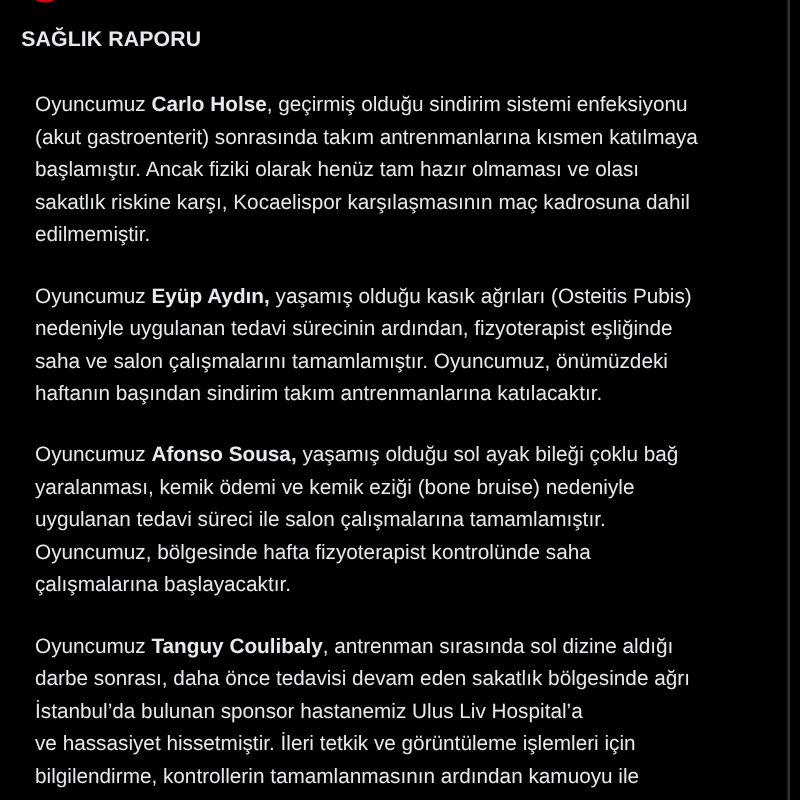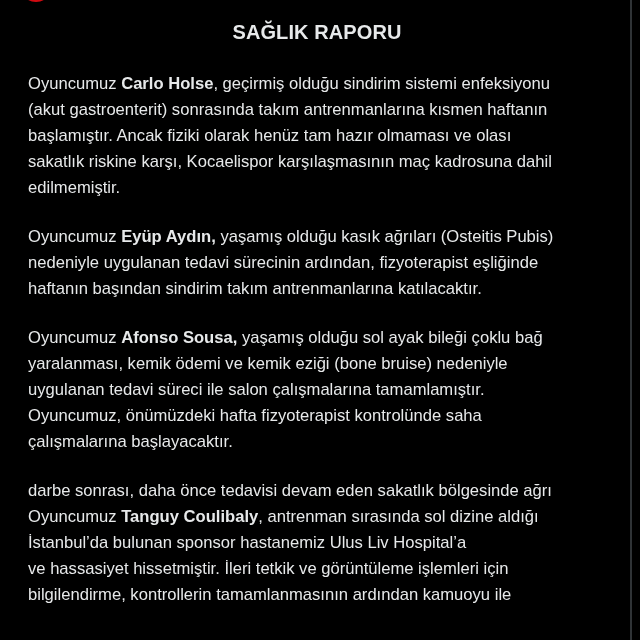--- a/index.html
+++ b/index.html
@@ -4,60 +4,61 @@
 <style>
   html, body { margin:0; padding:0; background:#000; }
   body { width:640px; height:640px; overflow:hidden; position:relative;
          font-family:"Liberation Sans", "DejaVu Sans", sans-serif; color:#e7e9ea; }
   .divider { position:absolute; left:630px; top:0; width:2px; height:640px; background:#2f3336; }
   .header { position:absolute; left:0; top:-18px; height:24px; width:600px; }
   .avatar { position:absolute; left:20px; top:0; width:32px; height:20px; border-radius:0 0 16px 16px;
             background:#d10a11; }
   .avatar::after { content:""; position:absolute; left:14px; top:8px; width:4px; height:6px; background:#fff; border-radius:1px; }
   .content { position:absolute; left:17px; top:19px; width:600px; }
-  .title { font-weight:bold; font-size:20px; line-height:26px; margin:0 0 26px 0; letter-spacing:0.1px;text-align:center; }
+  .title { font-weight:bold; font-size:17px; line-height:26px; margin:0 0 26px 0; letter-spacing:0.1px; }
   .para { font-size:16.6px; line-height:26px; margin:0 0 23px 0; }
   .para b { font-weight:bold; }
   .line { display:block; white-space:nowrap;margin-left:11px; }
 </style>
 </head>
 <body>
 
 <div class="header">
   <div class="avatar"></div>
 
 </div>
 
 <div class="divider"></div>
 
 <div class="content">
   <div class="title">SAĞLIK RAPORU</div>
 
   <div class="para">
     <span class="line"><span>Oyuncumuz </span><b>Carlo Holse</b><span>, geçirmiş olduğu sindirim sistemi enfeksiyonu</span></span>
-    <span class="line">(akut gastroenterit) sonrasında takım antrenmanlarına kısmen haftanın</span>
+    <span class="line">(akut gastroenterit) sonrasında takım antrenmanlarına kısmen katılmaya</span>
     <span class="line">başlamıştır. Ancak fiziki olarak henüz tam hazır olmaması ve olası</span>
     <span class="line">sakatlık riskine karşı, Kocaelispor karşılaşmasının maç kadrosuna dahil</span>
     <span class="line">edilmemiştir.</span>
   </div>
 
   <div class="para">
     <span class="line"><span>Oyuncumuz </span><b>Eyüp Aydın,</b><span> yaşamış olduğu kasık ağrıları (Osteitis Pubis)</span></span>
     <span class="line">nedeniyle uygulanan tedavi sürecinin ardından, fizyoterapist eşliğinde</span>
+    <span class="line">saha ve salon çalışmalarını tamamlamıştır. Oyuncumuz, önümüzdeki</span>
     <span class="line">haftanın başından sindirim takım antrenmanlarına katılacaktır.</span>
   </div>
 
   <div class="para">
     <span class="line"><span>Oyuncumuz </span><b>Afonso Sousa,</b><span> yaşamış olduğu sol ayak bileği çoklu bağ</span></span>
     <span class="line">yaralanması, kemik ödemi ve kemik eziği (bone bruise) nedeniyle</span>
     <span class="line">uygulanan tedavi süreci ile salon çalışmalarına tamamlamıştır.</span>
-    <span class="line">Oyuncumuz, önümüzdeki hafta fizyoterapist kontrolünde saha</span>
+    <span class="line">Oyuncumuz, bölgesinde hafta fizyoterapist kontrolünde saha</span>
     <span class="line">çalışmalarına başlayacaktır.</span>
   </div>
 
   <div class="para">
+    <span class="line"><span>Oyuncumuz </span><b>Tanguy Coulibaly</b><span>, antrenman sırasında sol dizine aldığı</span></span>
     <span class="line">darbe sonrası, daha önce tedavisi devam eden sakatlık bölgesinde ağrı</span>
-    <span class="line"><span>Oyuncumuz </span><b>Tanguy Coulibaly</b><span>, antrenman sırasında sol dizine aldığı</span></span>
     <span class="line">İstanbul’da bulunan sponsor hastanemiz Ulus Liv Hospital’a</span>
     <span class="line">ve hassasiyet hissetmiştir. İleri tetkik ve görüntüleme işlemleri için</span>
     <span class="line">bilgilendirme, kontrollerin tamamlanmasının ardından kamuoyu ile</span>
   </div>
 </div>
 
 </body></html>

